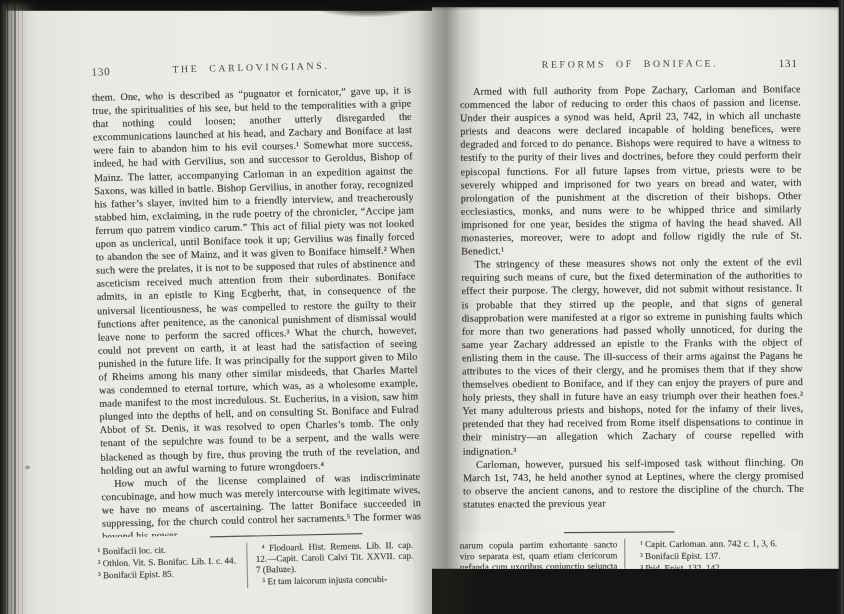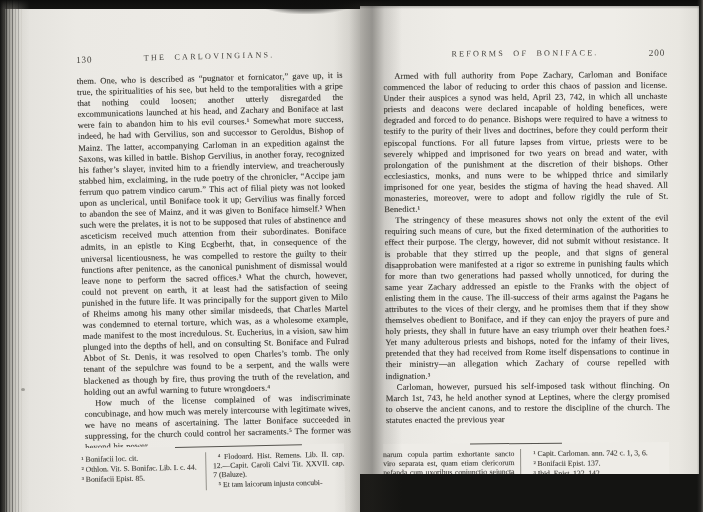--- a/index.html
+++ b/index.html
@@ -114,21 +114,21 @@
           <p class="fn">⁵ Et tam laicorum injusta concubi-</p>
         </div>
       </div>
     </div>
   </div>
 
   <div class="page page-right">
     <div class="inner inner-right">
       <div class="pagehead">
         <span class="rhead">REFORMS OF BONIFACE.</span>
-        <span class="pnum pnum-r">200</span>
+        <span class="pnum pnum-r">131</span>
       </div>
       <div class="body body-right">
         <p class="para indent">Armed with full authority from Pope Zachary, Carloman and Boniface commenced the labor of reducing to order this chaos of passion and license. Under their auspices a synod was held, April 23, 742, in which all unchaste priests and deacons were declared incapable of holding benefices, were degraded and forced to do penance. Bishops were required to have a witness to testify to the purity of their lives and doctrines, before they could perform their episcopal functions. For all future lapses from virtue, priests were to be severely whipped and imprisoned for two years on bread and water, with prolongation of the punishment at the discretion of their bishops. Other ecclesiastics, monks, and nuns were to be whipped thrice and similarly imprisoned for one year, besides the stigma of having the head shaved. All monasteries, moreover, were to adopt and follow rigidly the rule of St. Benedict.¹</p>
         <p class="para indent">The stringency of these measures shows not only the extent of the evil requiring such means of cure, but the fixed determination of the authorities to effect their purpose. The clergy, however, did not submit without resistance. It is probable that they stirred up the people, and that signs of general disapprobation were manifested at a rigor so extreme in punishing faults which for more than two generations had passed wholly unnoticed, for during the same year Zachary addressed an epistle to the Franks with the object of enlisting them in the cause. The ill-success of their arms against the Pagans he attributes to the vices of their clergy, and he promises them that if they show themselves obedient to Boniface, and if they can enjoy the prayers of pure and holy priests, they shall in future have an easy triumph over their heathen foes.² Yet many adulterous priests and bishops, noted for the infamy of their lives, pretended that they had received from Rome itself dispensations to continue in their ministry—an allegation which Zachary of course repelled with indignation.³</p>
         <p class="para indent">Carloman, however, pursued his self-imposed task without flinching. On March 1st, 743, he held another synod at Leptines, where the clergy promised to observe the ancient canons, and to restore the discipline of the church. The statutes enacted the previous year</p>
       </div>
     </div>
     <div class="fnblock fnblock-right">
       <div class="fnrule fnrule-r"></div>
       <div class="fncols">

